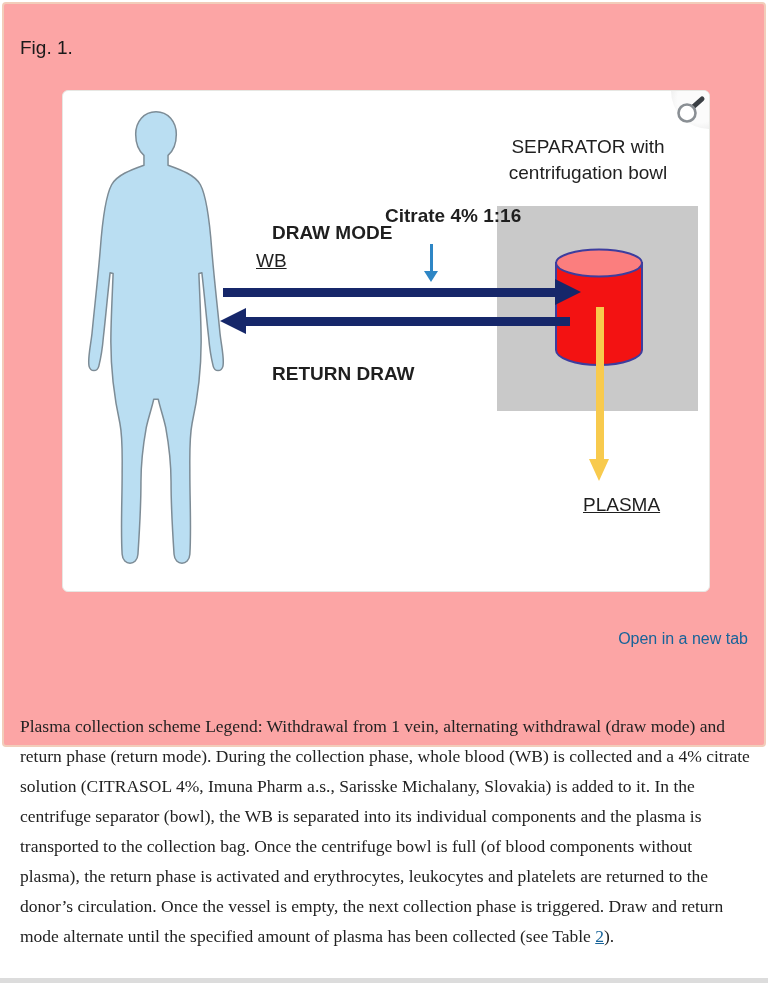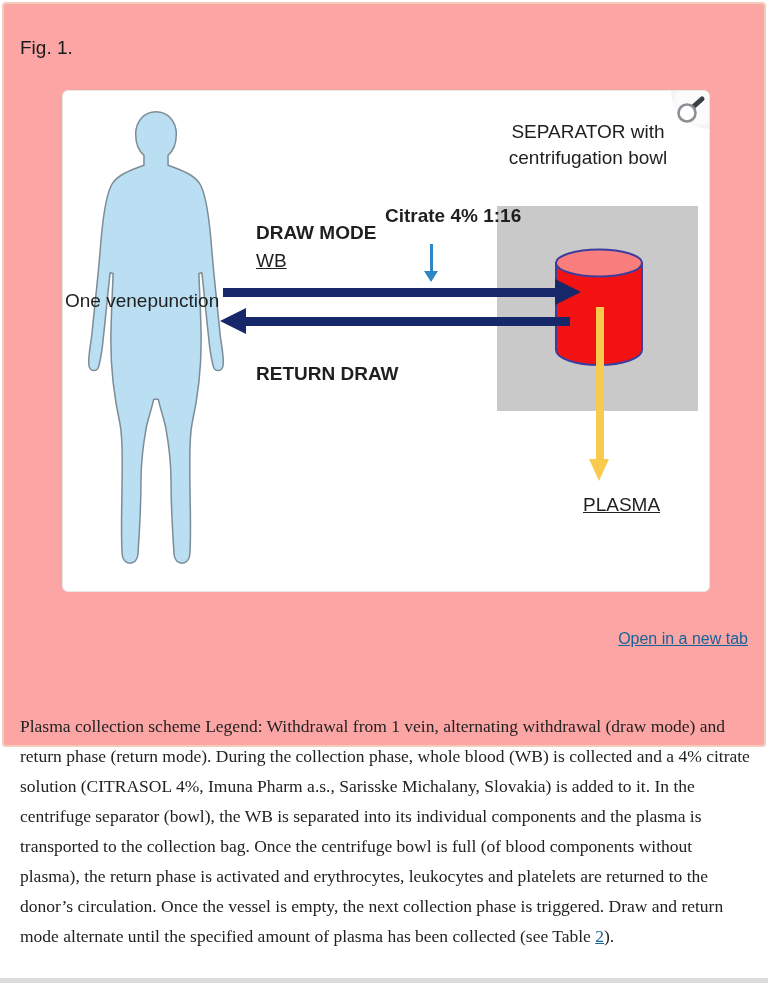--- a/index.html
+++ b/index.html
@@ -31,24 +31,24 @@
     position: absolute; top: 0; right: 0; width: 38px; height: 38px;
     background: radial-gradient(circle at 75% 25%, #fbfbfb 55%, #e2e2e2 100%);
     border-bottom-left-radius: 100%;
     z-index: 9;
   }
   .zoom-badge svg { position: absolute; top: 3px; right: 3px; }
 
   .silhouette-svg { position: absolute; left: 14px; top: 8px; z-index: 1; }
 
   .fig-text { position: absolute; color: #1f1f1f; font-size: 19px; line-height: 26px; white-space: nowrap; z-index: 5; }
-  .bold { font-weight: 700; }
+  .bold { font-weight: 700; margin-left: 16px; }
   .center { text-align: center; }
 
-  .separator-label { right: 2px; top: 28px; width: 238px; white-space: normal; }
+  .separator-label { right: 2px; top: 43px; width: 238px; white-space: normal; }
   .citrate-label   { left: 322px; top: 112px; width: 104px; font-weight: bold; }
   .drawmode-label  { left: 193px; top: 129px; }
   .wb-label        { left: 193px; top: 157px; text-decoration: underline; }
   .venepunction-label { left: 2px; top: 197px; }
   .rbc-label       { left: 193px; top: 242px; }
   .returnmode-label{ left: 193px; top: 270px; }
   .plasma-label    { left: 520px; top: 401px; text-decoration: underline; }
 
   .gray-box {
     position: absolute; left: 434px; top: 115px; width: 201px; height: 205px;
@@ -76,21 +76,21 @@
 
   
   .plasma-arrow { position: absolute; left: 526px; top: 216px; width: 21px; height: 174px; z-index: 7; }
   .plasma-arrow .shaft { position: absolute; left: 6.5px; top: 0; width: 8px; height: 153px; background: #f8ca4d; }
   .plasma-arrow .head  { position: absolute; left: 0; top: 152px; width: 0; height: 0;
     border-top: 22px solid #f8ca4d; border-left: 10.5px solid transparent; border-right: 10.5px solid transparent; }
 
   
   .open-link {
     position: absolute; right: 16px; top: 626px;
-    font-size: 16px; color: #176399; text-decoration: underline; cursor: pointer; text-align: right;
+    font-size: 16px; color: #176399; cursor: pointer; text-align: right;
   }
   .caption {
     position: absolute; left: 16px; top: 683px; width: 736px;
     font-family: "Liberation Serif", serif; font-size: 17.5px; line-height: 30px;
     color: #222222;
     margin-top: 24px;
   }
   .caption a { color: #176399; text-decoration: underline; cursor: pointer; }
 </style>
 </head>
@@ -144,21 +144,20 @@
     <div class="plasma-arrow">
       <div class="shaft"></div>
       <div class="head"></div>
     </div>
 
     
     <div class="fig-text separator-label center">SEPARATOR with centrifugation bowl</div>
     <div class="fig-text citrate-label center">Citrate 4% 1:16</div>
     <div class="fig-text drawmode-label bold">DRAW MODE</div>
     <div class="fig-text wb-label">WB</div>
-    <div class="fig-text venepunction-label">One venepunction</div>
     <div class="fig-text returnmode-label bold">RETURN DRAW</div>
     <div class="fig-text plasma-label">PLASMA</div>
 
   </div>
 
   <a class="open-link">Open in a new tab</a>
 
   <p class="caption"><span>Plasma collection scheme Legend: Withdrawal from 1 vein, alternating withdrawal (draw mode) and return phase (return mode). During the collection phase, whole blood (WB) is collected and a 4% citrate solution (CITRASOL 4%, Imuna Pharm a.s., Sarisske Michalany, Slovakia) is added to it. In the centrifuge separator (bowl), the WB is separated into its individual components and the plasma is transported to the collection bag. Once the centrifuge bowl is full (of blood components without plasma), the return phase is activated and erythrocytes, leukocytes and platelets are returned to the donor’s circulation. Once the vessel is empty, the next collection phase is triggered. Draw and return mode alternate until the specified amount of plasma has been collected (see Table </span><a>2</a><span>).</span></p>
 
 </div>

